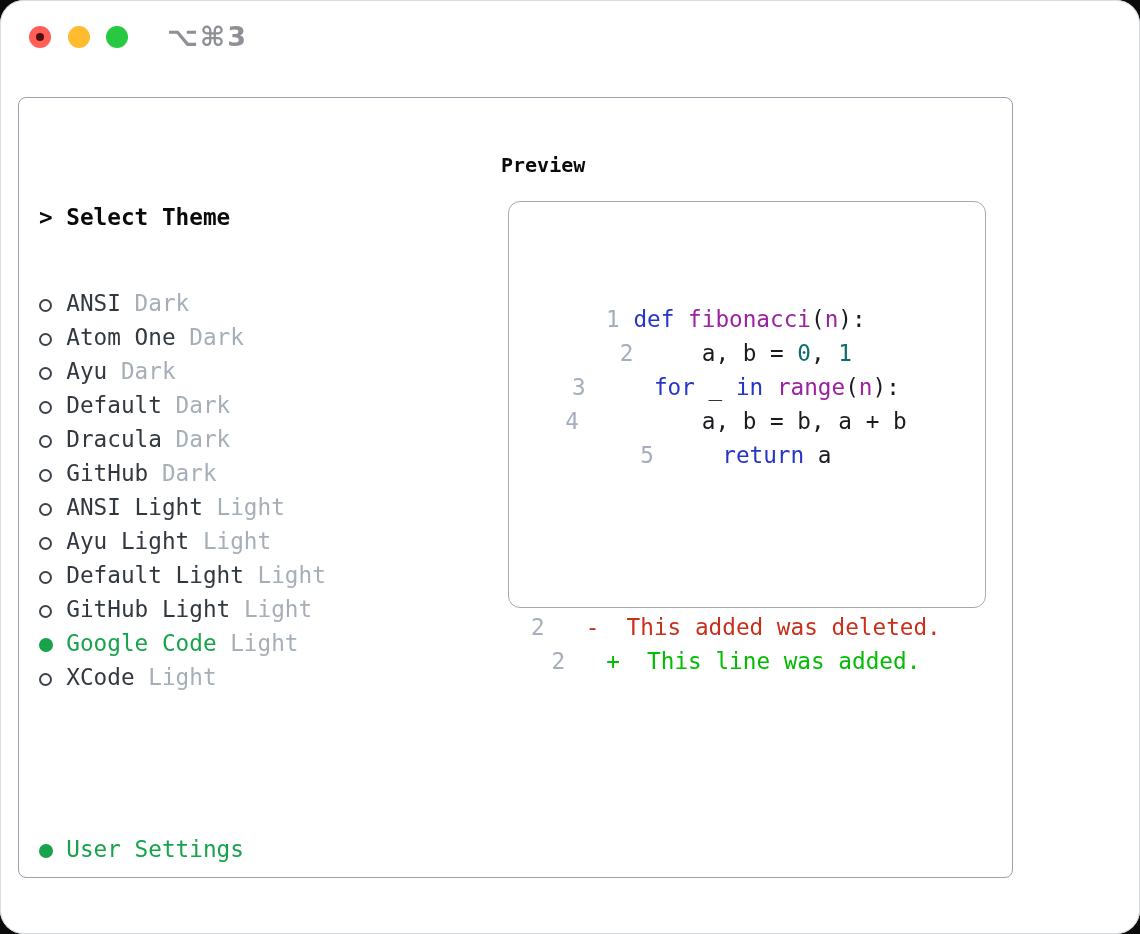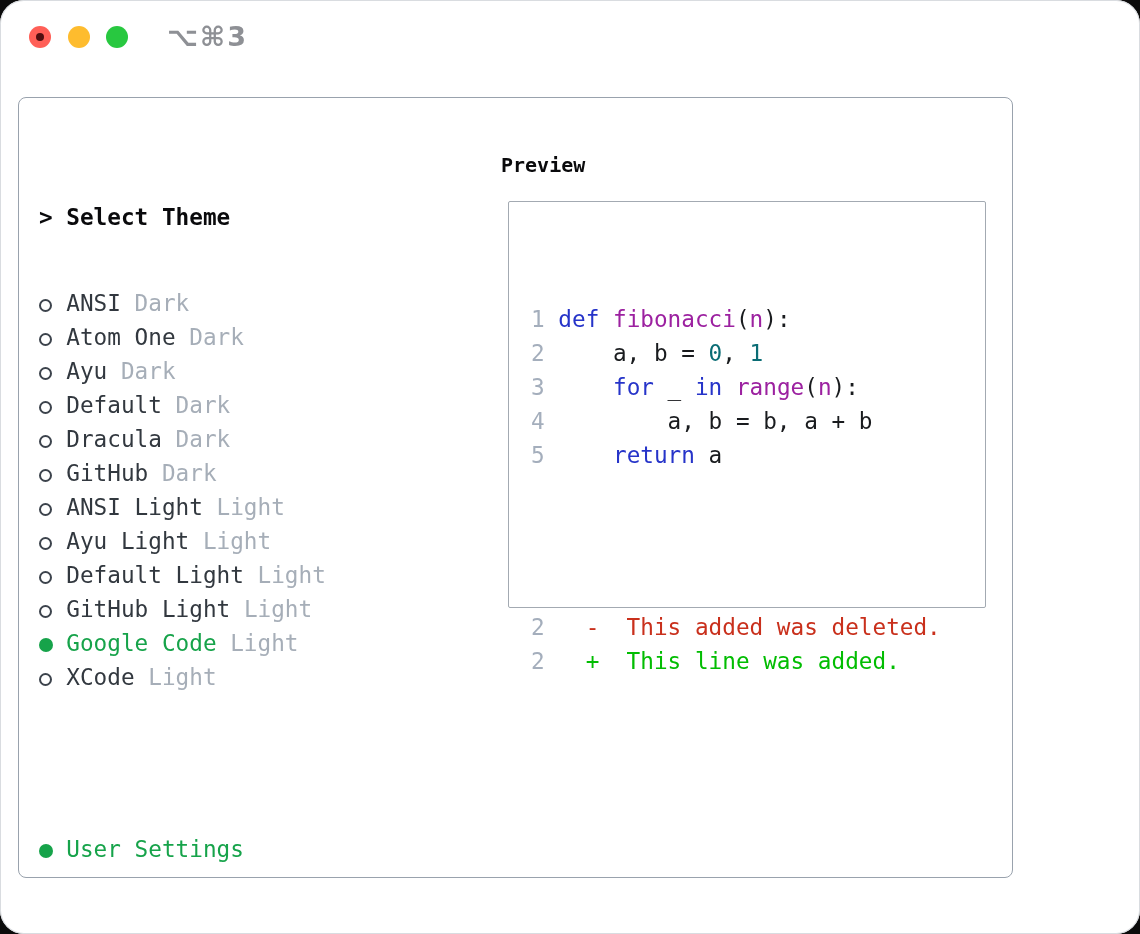--- a/index.html
+++ b/index.html
@@ -49,22 +49,22 @@
   .tname{color:var(--pl);}
   .tname.sel{color:var(--accent);margin-top:32px;}
   .variant{color:var(--muted);}
   
   .pvhdr{
     position:absolute;left:482px;top:50px;height:34px;line-height:34px;
     font-size:20px;font-weight:bold;color:#0a0a0c;
   }
   .pvbox{
     position:absolute;left:489px;top:103px;width:478px;height:407px;
-    border:1.5px solid var(--pv-border);border-radius:2px;
-    background:#ffffff;box-sizing:border-box;
+    border:1.5px solid var(--pv-border);border-radius:12px;
+    background:#ffffff;box-sizing:border-box;text-align:center;
   }
   .codeblk{
     position:absolute;left:22px;top:48px;
     font-size:22.7px;white-space:pre;
   }
   .prow{height:34px;line-height:34px;}
   .gap{height:34px;}
   .ln{color:var(--ln);}
   .tok-kw{color:var(--kw);}
   .tok-fn{color:var(--fn);}

